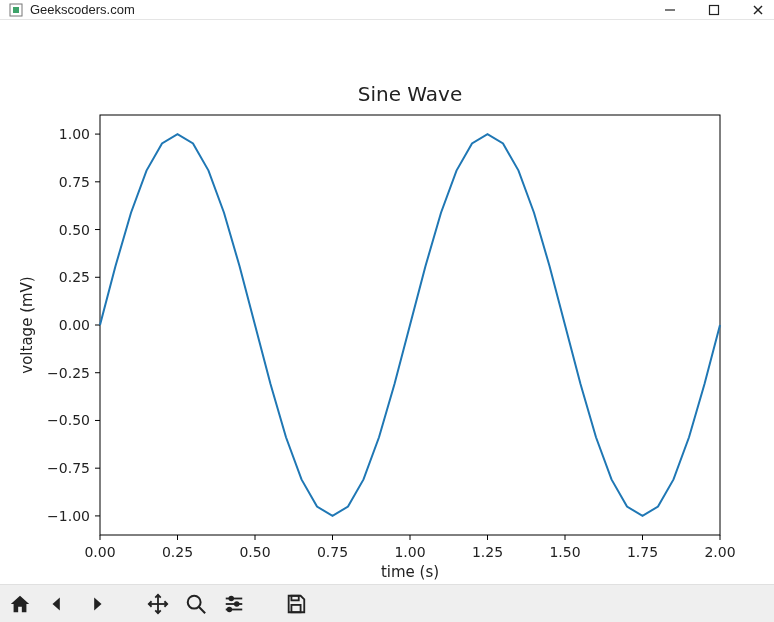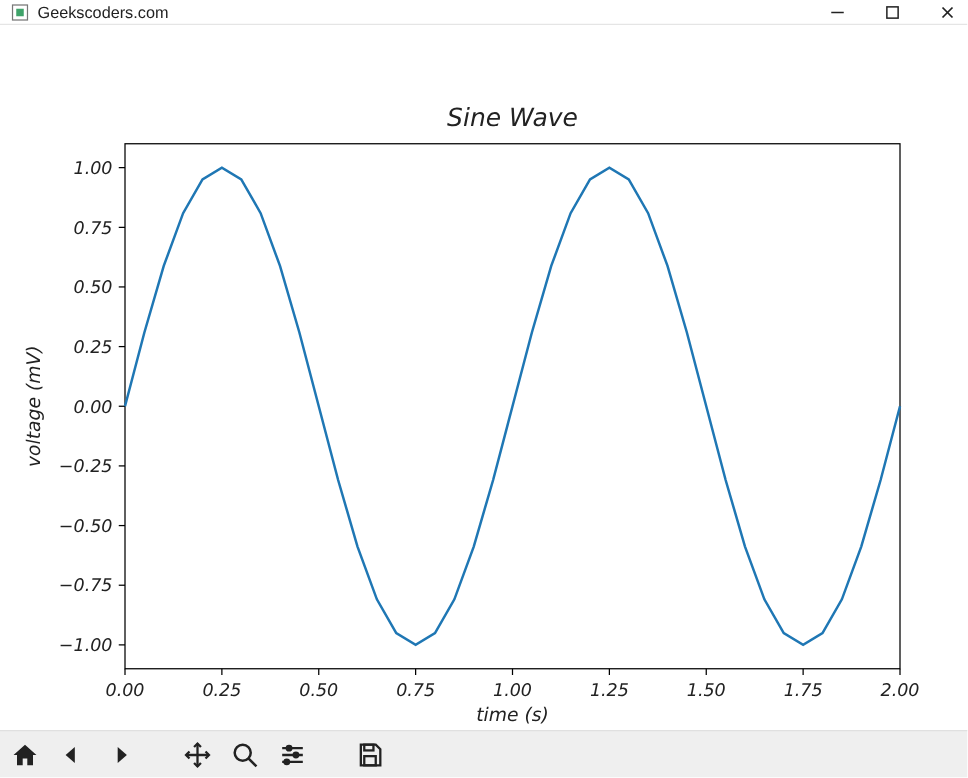--- a/index.html
+++ b/index.html
@@ -29,21 +29,20 @@
     align-items: center; justify-content: center;
   }
   .titlebar .title-text { flex: 0 0 auto; }
   .titlebar .spacer { flex: 1 1 auto; }
   .win-controls { display: flex; gap: 28px; align-items: center; color:#333;}
   .win-btn { width: 16px; height: 16px; display: inline-flex; align-items:center; justify-content:center; cursor: default;}
   .plot-area {
     flex: 1 1 auto;
     position: relative;
     background: #ffffff;
-    font-style: italic;
   }
   svg.chart { width: 100%; height: 100%; display: block; }
   .axis-line, .frame { stroke: #000; stroke-width: 1; fill: none; }
   .tick { stroke: #000; stroke-width: 1; }
   .tick-label { font-size: 14px; fill: #222; font-family: "DejaVu Sans", Arial, sans-serif; }
   .axis-label { font-size: 15px; fill: #222; font-family: "DejaVu Sans", Arial, sans-serif; }
   .chart-title { font-size: 20px; fill: #222; font-family: "DejaVu Sans", Arial, sans-serif; }
   .series-line { stroke: #1f77b4; stroke-width: 2; fill: none; }
   .toolbar {
     height: 38px;

